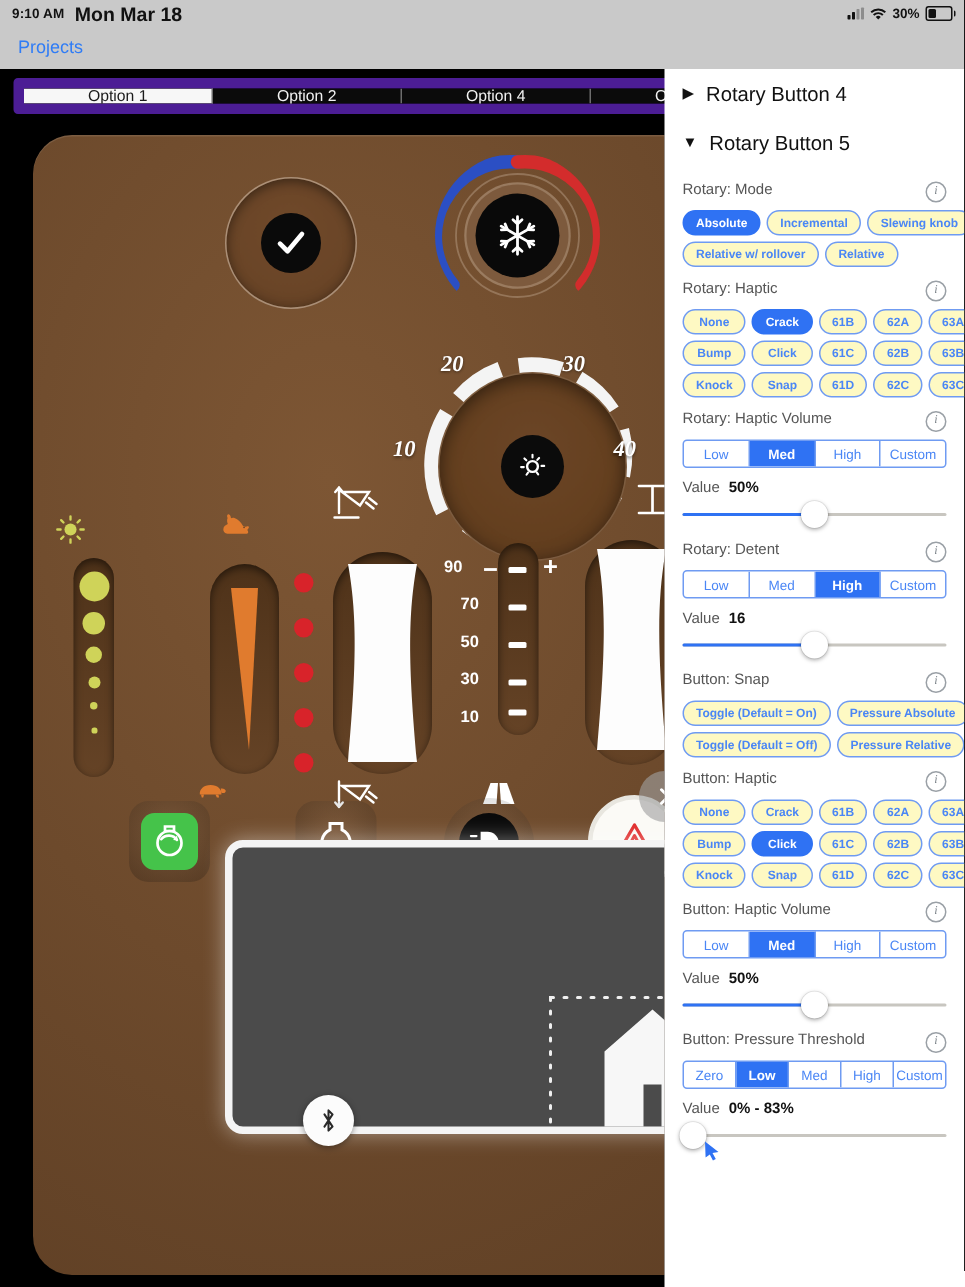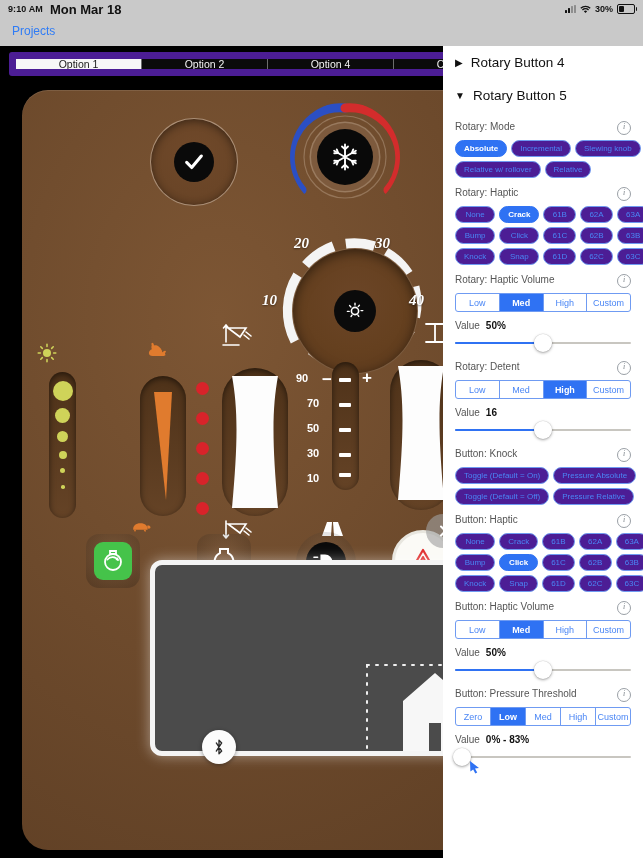--- a/index.html
+++ b/index.html
@@ -108,21 +108,21 @@
   .disclosure .dt{font-size:13.5px;color:#111;font-weight:500;}
 
   .group{padding:0 0 0 12px;}
   .grouphead{display:flex;align-items:flex-start;width:176px;margin:9px 0 5px 0;}
   .grouphead .gl{font-size:10px;color:#555;}
   .info{margin-left:auto;width:12px;height:12px;border-radius:50%;border:1px solid #9aa0a6;
     color:#7d848a;font-size:8px;line-height:10px;text-align:center;font-style:italic;font-family:"Liberation Serif",serif;cursor:pointer;}
 
   .pills{display:flex;flex-wrap:wrap;gap:4px;width:230px;}
   .pill{height:15px;padding:0 8px;border:1px solid #6f9bf2;border-radius:999px;color:#4a86f5;
-    font-size:8px;display:flex;align-items:center;justify-content:center;white-space:nowrap;cursor:pointer;background:#4c1d95;}
+    font-size:8px;display:flex;align-items:center;justify-content:center;white-space:nowrap;cursor:pointer;background:#fef9c3;font-weight:bold;}
   .pill.sel{background:#2f72f3;border-color:#2f72f3;color:#fff;font-weight:600;}
 
   .pillgrid{display:grid;grid-template-columns:repeat(5,auto);gap:4px;width:230px;justify-content:start;}
 
   .seg{display:flex;border:1px solid #6f9bf2;border-radius:3px;overflow:hidden;width:176px;box-sizing:border-box;}
   .seg div{flex:1;height:17px;display:flex;align-items:center;justify-content:center;
     font-size:9px;color:#4a86f5;border-right:1px solid #6f9bf2;cursor:pointer;white-space:nowrap;}
   .seg div:last-child{border-right:none;}
   .seg div.sel{background:#2f72f3;color:#fff;font-weight:600;}
 
@@ -464,21 +464,21 @@
         </div>
         <div class="slider">
           <div class="track"></div>
           <div class="fill" style="width:50%"></div>
           <div class="thumb" style="left:calc(50% - 9px)"></div>
         </div>
       </div>
 
       <div class="group">
         <div class="grouphead">
-          <span class="gl">Button: Knock</span>
+          <span class="gl">Button: Snap</span>
           <span class="info">i</span>
         </div>
         <div class="pills">
           <div class="pill">Toggle (Default = On)</div>
           <div class="pill">Pressure Absolute</div>
           <div class="pill">Toggle (Default = Off)</div>
           <div class="pill">Pressure Relative</div>
         </div>
       </div>
 

